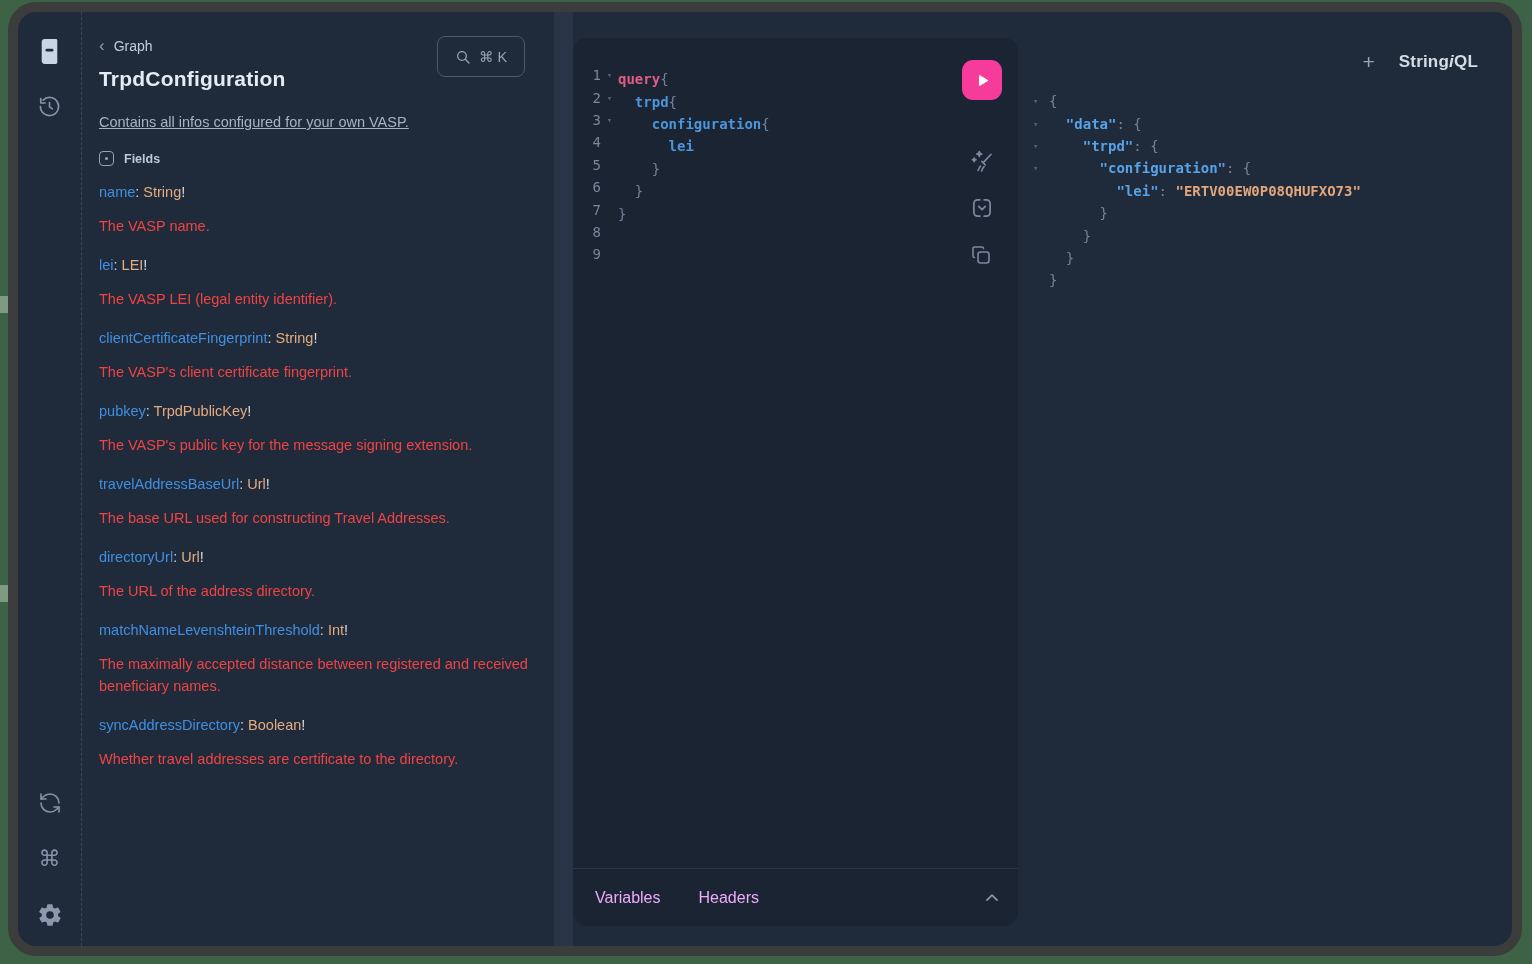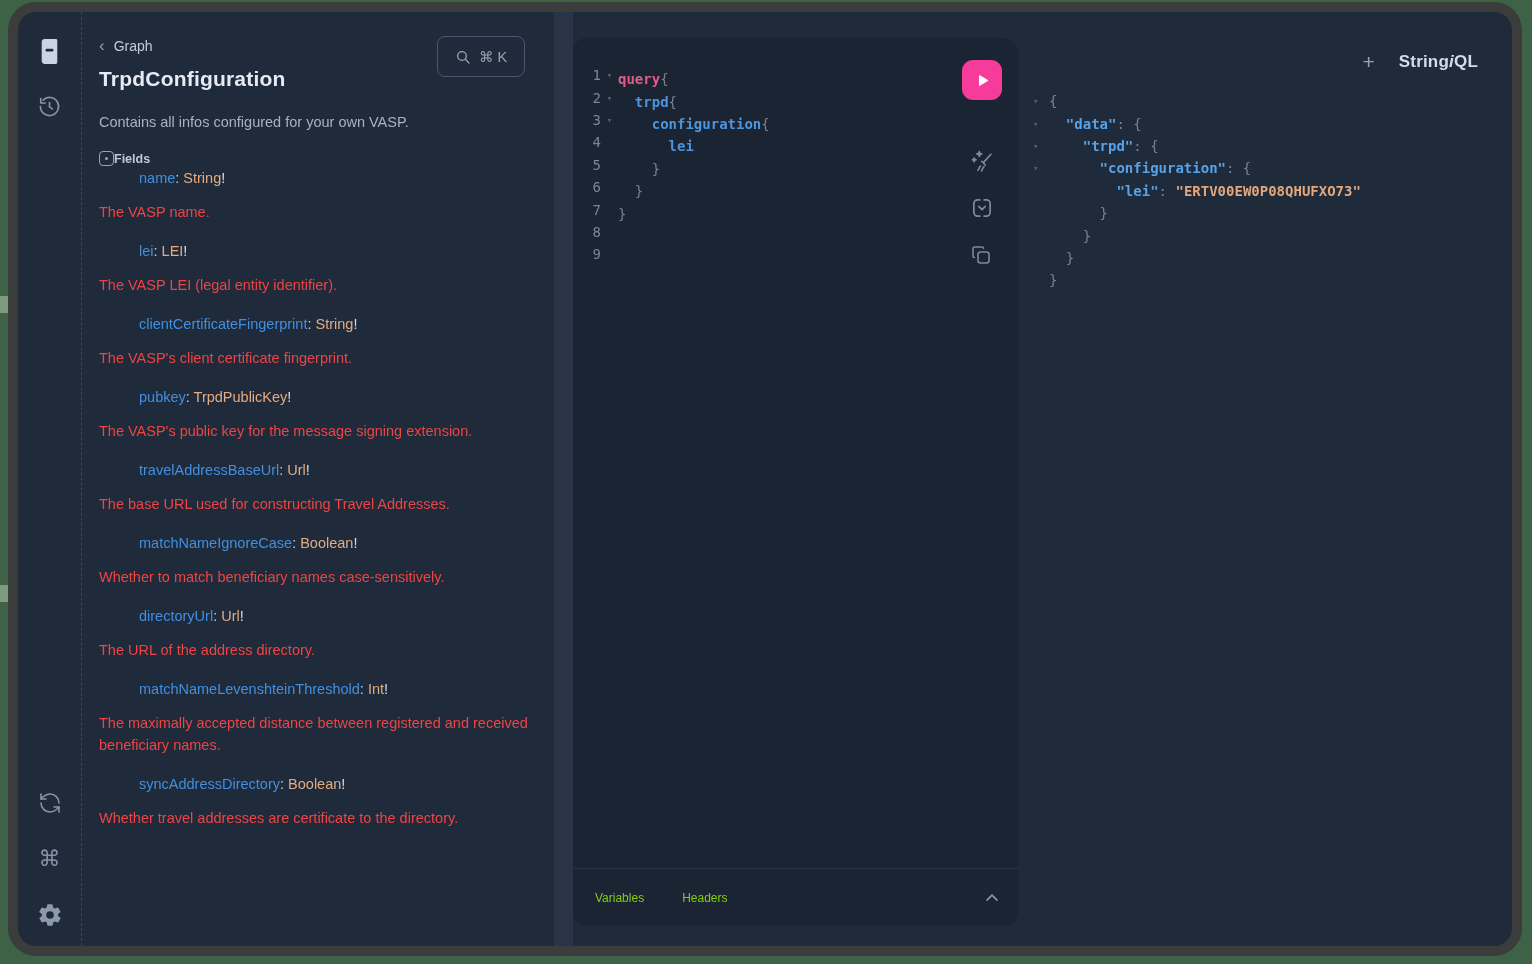--- a/index.html
+++ b/index.html
@@ -32,26 +32,26 @@
 
   
   .docs {
     position:absolute; left:65px; top:0; width:471px; height:100%;
     padding:26px 0 0 16px; overflow:hidden;
   }
   .back-row { display:flex; align-items:center; gap:9px; margin-bottom:13px; cursor:pointer; }
   .back-chevron { color:#929EB1; font-size:17px; line-height:14px; }
   .back-label { color:#C3CDD9; font-size:14px; }
   .docs-title { font-size:21px; font-weight:700; color:#E6EBF3; margin-bottom:23px; letter-spacing:.2px; }
-  .docs-desc { font-size:14.5px; color:#A7B3C4; margin-bottom:21px; }
-  .fields-row { display:flex; align-items:center; margin-bottom:1px; }
+  .docs-desc { font-size:14.5px; color:#A7B3C4; margin-bottom:21px;text-decoration:underline; }
+  .fields-row { display:flex; align-items:center; gap:10px; margin-bottom:15px; }
   .fields-box { width:15px; height:15px; border:1.5px solid #97A2B4; border-radius:4px; position:relative; }
   .fields-box::after { content:""; position:absolute; left:50%; top:50%; width:3px; height:3px; margin:-1.5px 0 0 -1.5px; border-radius:50%; background:#97A2B4; }
   .fields-label { font-size:12.5px; font-weight:700; color:#BFC9D6; }
-  .field-name { font-size:14.5px; line-height:22px; margin-bottom:12px;margin-left:40px; }
+  .field-name { font-size:14.5px; line-height:22px; margin-bottom:12px; }
   .fn { color:#418FE0; cursor:pointer; }
   .fc { color:#C9D1DC; }
   .ft { color:#E3AB80; cursor:pointer; }
   .fb { color:#D6DDE6; }
   .field-desc { font-size:14.5px; line-height:22px; color:#ef4444; margin-bottom:17px; max-width:445px; }
 
   
   .search-box {
     position:absolute; left:419px; top:24px; width:88px; height:41px;
     border:1px solid #4A5872; border-radius:8px;
@@ -88,21 +88,21 @@
   .tool-btn svg { display:block; }
   .t-prettify { top:110px; }
   .t-merge { top:157px; }
   .t-copy { top:205px; }
 
   .editor-footer {
     position:absolute; left:0; right:0; bottom:0; height:58px;
     border-top:1px solid #2B3547; display:flex; align-items:center;
     padding:0 16px 0 22px; gap:38px;
   }
-  .footer-tab { font-size:12px; color:#84cc16; cursor:pointer; }
+  .footer-tab { font-size:16px; color:#f0abfc; cursor:pointer; }
   .collapse-btn { margin-left:auto; color:#8C98AB; cursor:pointer; width:20px; height:20px; }
 
   
   .response { position:absolute; left:1000px; top:0; right:0; height:100%; }
   .resp-topbar { position:absolute; top:40px; right:34px; display:flex; align-items:center; gap:24px; }
   .plus-btn { font-size:21px; color:#97A3B5; line-height:20px; cursor:pointer; }
   .logo { font-size:17px; font-weight:700; color:#D5DCE6; letter-spacing:.2px; }
   .logo em { font-style:italic; }
   .resp-code { position:absolute; left:10px; top:78px; font-family:"DejaVu Sans Mono", monospace; font-size:14px; }
   .resp-line { display:flex; height:22.4px; align-items:center; }
@@ -176,24 +176,20 @@
           </div>
           <div class="field-item">
             <div class="field-name"><span class="fn">pubkey</span><span class="fc">: </span><span class="ft">TrpdPublicKey</span><span class="fb">!</span></div>
             <div class="field-desc">The VASP's public key for the message signing extension.</div>
           </div>
           <div class="field-item">
             <div class="field-name"><span class="fn">travelAddressBaseUrl</span><span class="fc">: </span><span class="ft">Url</span><span class="fb">!</span></div>
             <div class="field-desc">The base URL used for constructing Travel Addresses.</div>
           </div>
           <div class="field-item">
-            <div class="field-name"><span class="fn">matchNameIgnoreCase</span><span class="fc">: </span><span class="ft">Boolean</span><span class="fb">!</span></div>
-            <div class="field-desc">Whether to match beneficiary names case-sensitively.</div>
-          </div>
-          <div class="field-item">
             <div class="field-name"><span class="fn">directoryUrl</span><span class="fc">: </span><span class="ft">Url</span><span class="fb">!</span></div>
             <div class="field-desc">The URL of the address directory.</div>
           </div>
           <div class="field-item">
             <div class="field-name"><span class="fn">matchNameLevenshteinThreshold</span><span class="fc">: </span><span class="ft">Int</span><span class="fb">!</span></div>
             <div class="field-desc">The maximally accepted distance between registered and received beneficiary names.</div>
           </div>
           <div class="field-item">
             <div class="field-name"><span class="fn">syncAddressDirectory</span><span class="fc">: </span><span class="ft">Boolean</span><span class="fb">!</span></div>
             <div class="field-desc">Whether travel addresses are certificate to the directory.</div>

